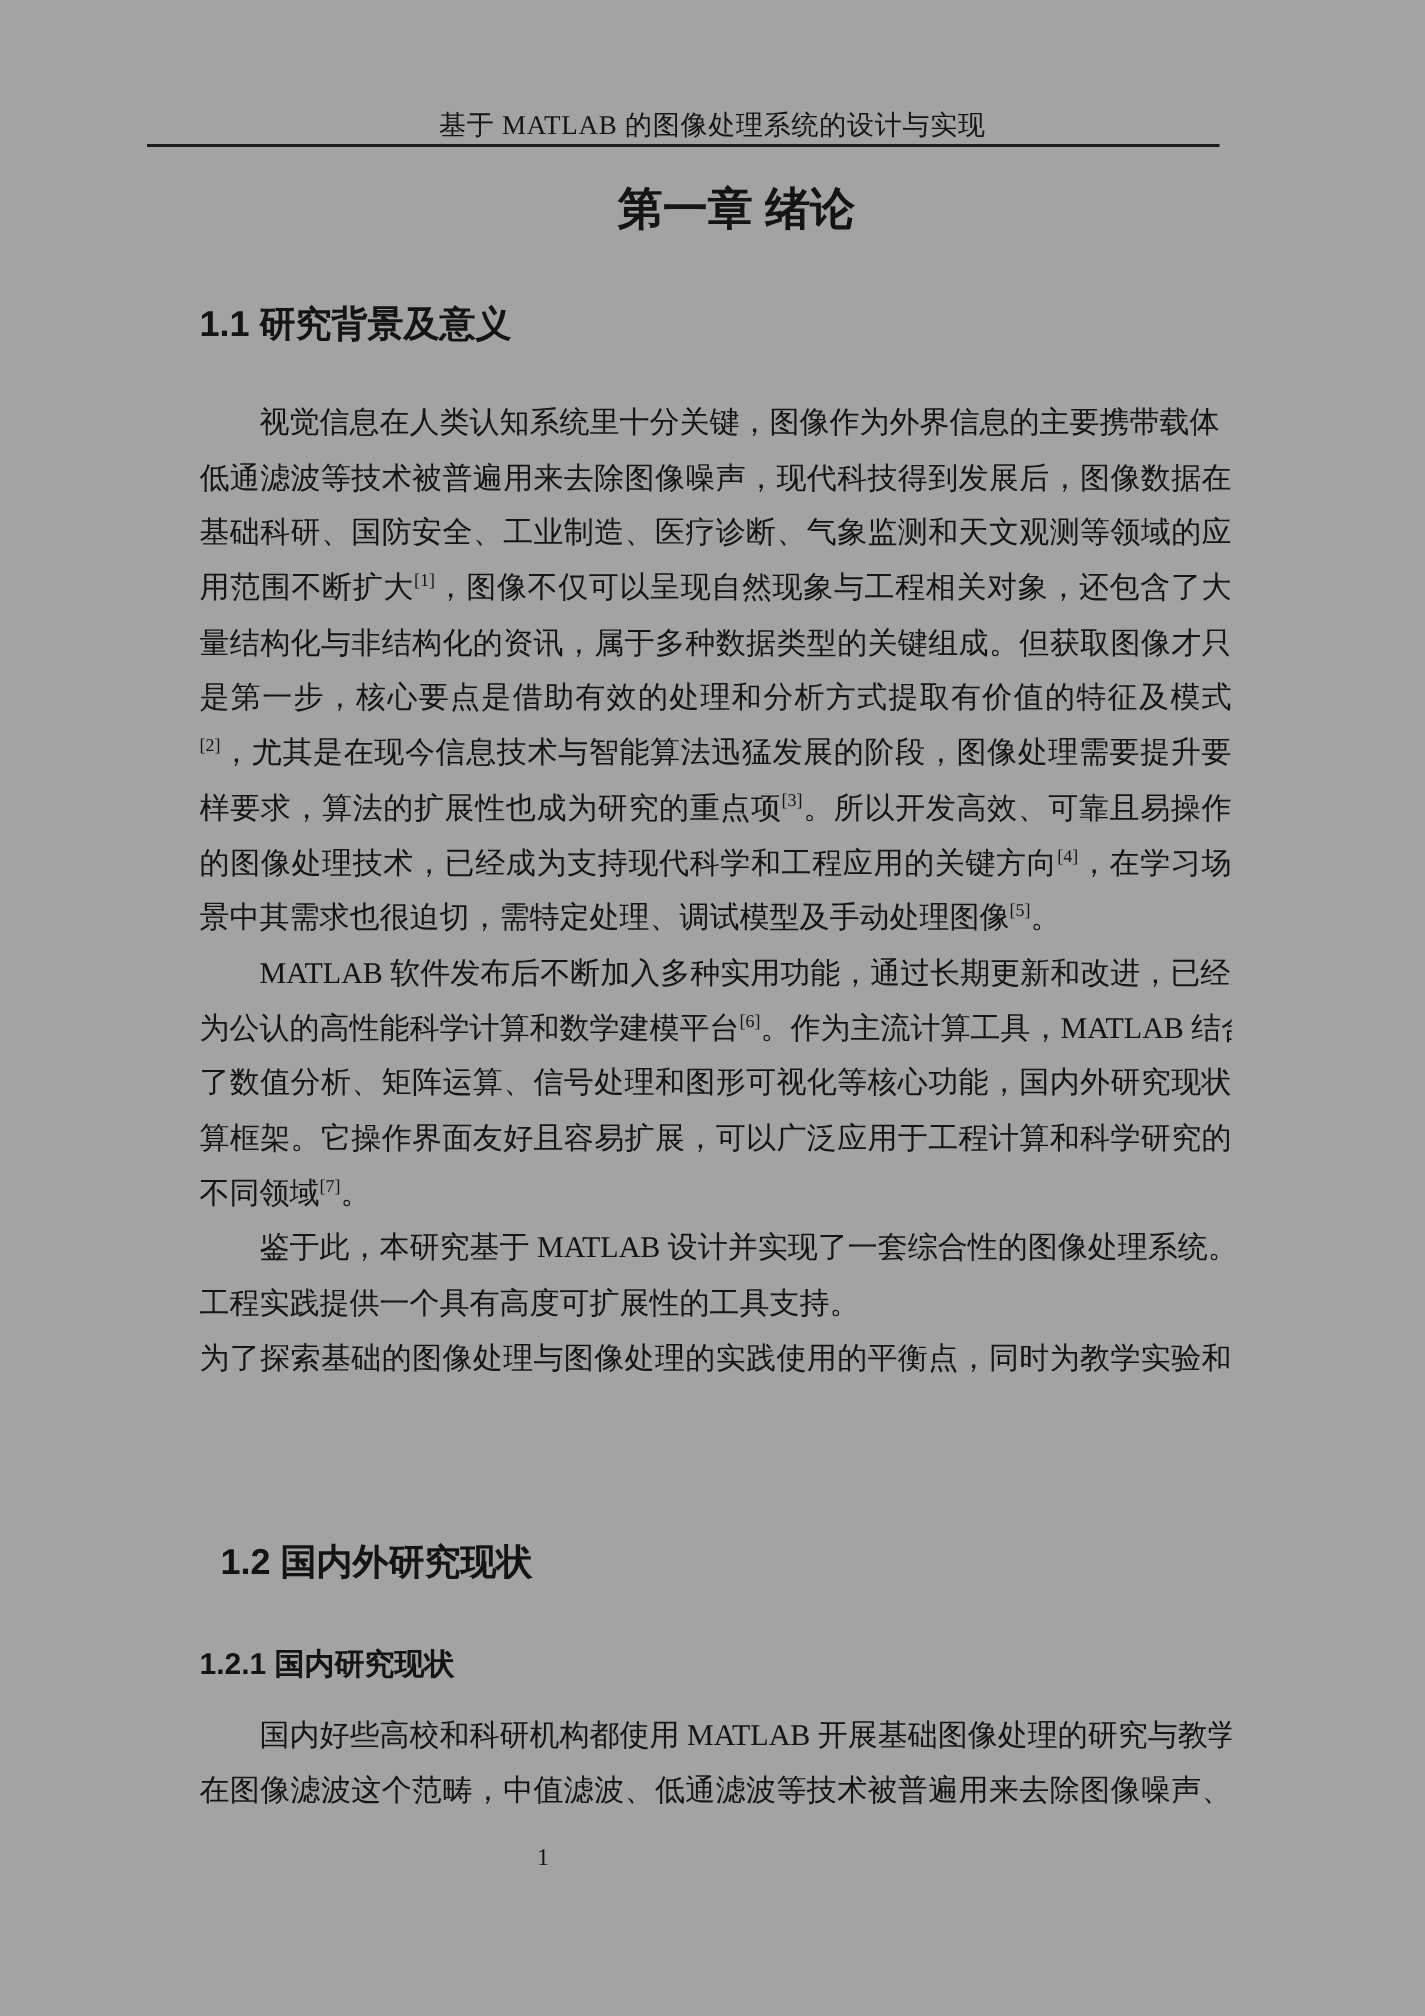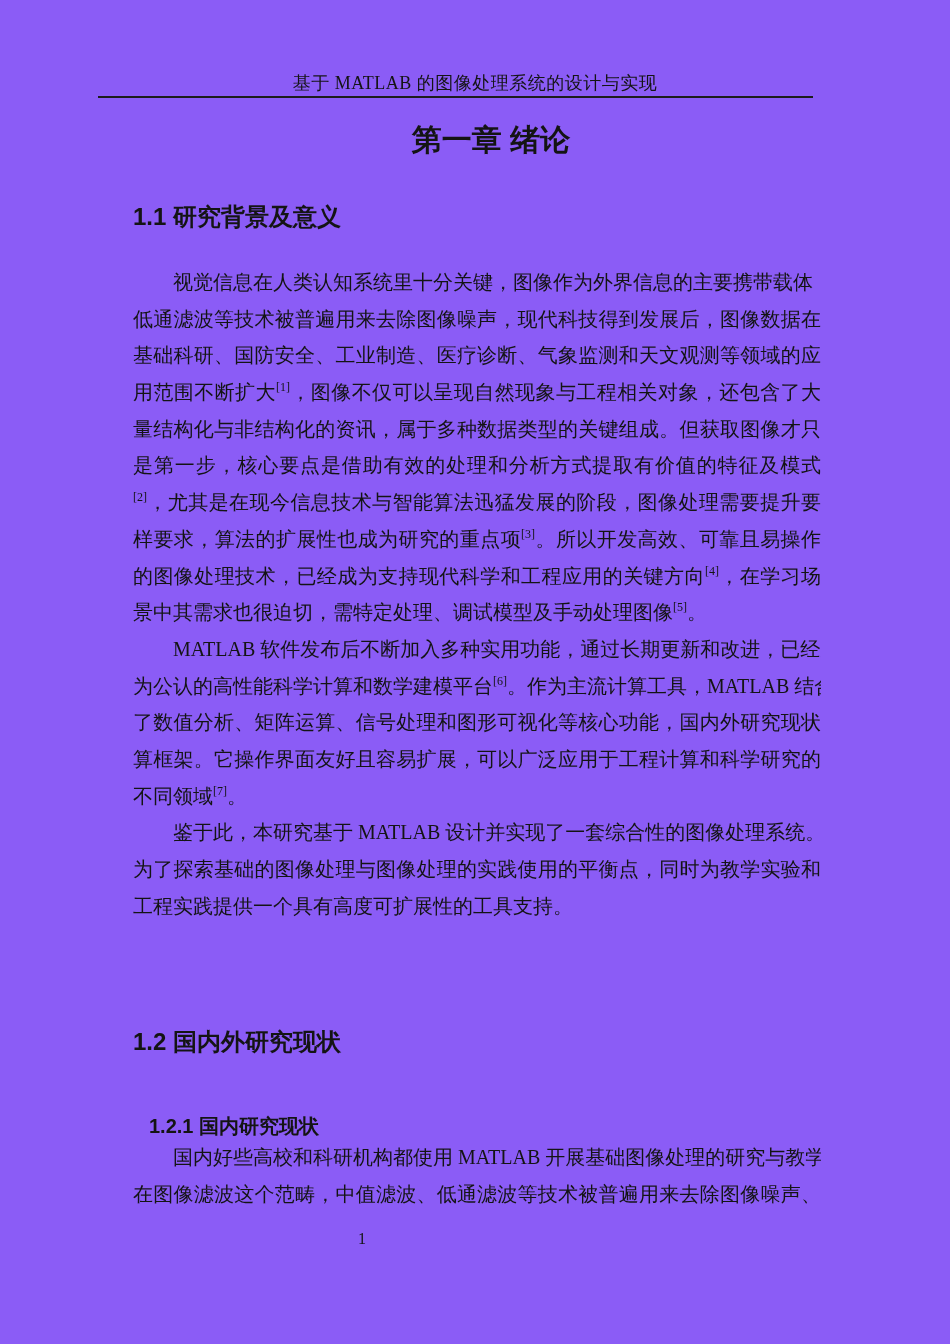--- a/index.html
+++ b/index.html
@@ -6,21 +6,21 @@
     margin: 0;
     padding: 0;
     background: #ffffff;
     font-family: "Liberation Serif", "DejaVu Serif", serif;
     color: #141414;
   }
   .page {
     position: relative;
     width: 950px;
     height: 1344px;
-    background: #8b5cf6;
+    background: #a3a3a3;
     overflow: hidden;
   }
   
   .header-title {
     position: absolute;
     top: 72px;
     left: 0;
     width: 950px;
     text-align: center;
     font-size: 18px;
@@ -55,26 +55,26 @@
     left: 133px;
     margin: 0;
     font-family: "Liberation Sans", "DejaVu Sans", sans-serif;
     font-weight: bold;
     font-size: 24px;
     line-height: 30px;
     white-space: nowrap;
     text-align: center;
   }
   .h2.s11 { top: 202px; }
-  .h2.s12 { top: 1027px; }
+  .h2.s12 { top: 1027px; margin-left: 14px; }
   .h3 {
     position: absolute;
     left: 133px;
     top: 1097px;
-    margin: 16px;
+    margin: 0;
     font-family: "Liberation Sans", "DejaVu Sans", sans-serif;
     font-weight: bold;
     font-size: 20px;
     line-height: 26px;
     white-space: nowrap;
   }
   
   .body-block {
     position: absolute;
     left: 133px;
@@ -137,22 +137,22 @@
       </div>
       <div class="para">
         <div class="line first">MATLAB 软件发布后不断加入多种实用功能，通过长期更新和改进，已经成</div>
         <div class="line">为公认的高性能科学计算和数学建模平台<sup class="cite">[6]</sup>。作为主流计算工具，MATLAB 结合</div>
         <div class="line">了数值分析、矩阵运算、信号处理和图形可视化等核心功能，国内外研究现状</div>
         <div class="line">算框架。它操作界面友好且容易扩展，可以广泛应用于工程计算和科学研究的</div>
         <div class="line para-end">不同领域<sup class="cite">[7]</sup>。</div>
       </div>
       <div class="para">
         <div class="line first">鉴于此，本研究基于 MATLAB 设计并实现了一套综合性的图像处理系统。该</div>
+        <div class="line para-end">工程实践提供一个具有高度可扩展性的工具支持。</div>
         <div class="line">为了探索基础的图像处理与图像处理的实践使用的平衡点，同时为教学实验和</div>
-        <div class="line para-end">工程实践提供一个具有高度可扩展性的工具支持。</div>
       </div>
     </div>
 
   <h2 class="h2 s12">1.2 国内外研究现状</h2>
 
   <h3 class="h3">1.2.1 国内研究现状</h3>
 
   <div class="body-block part2" id="para-block-2">
       <div class="para">
         <div class="line first">国内好些高校和科研机构都使用 MATLAB 开展基础图像处理的研究与教学，</div>

